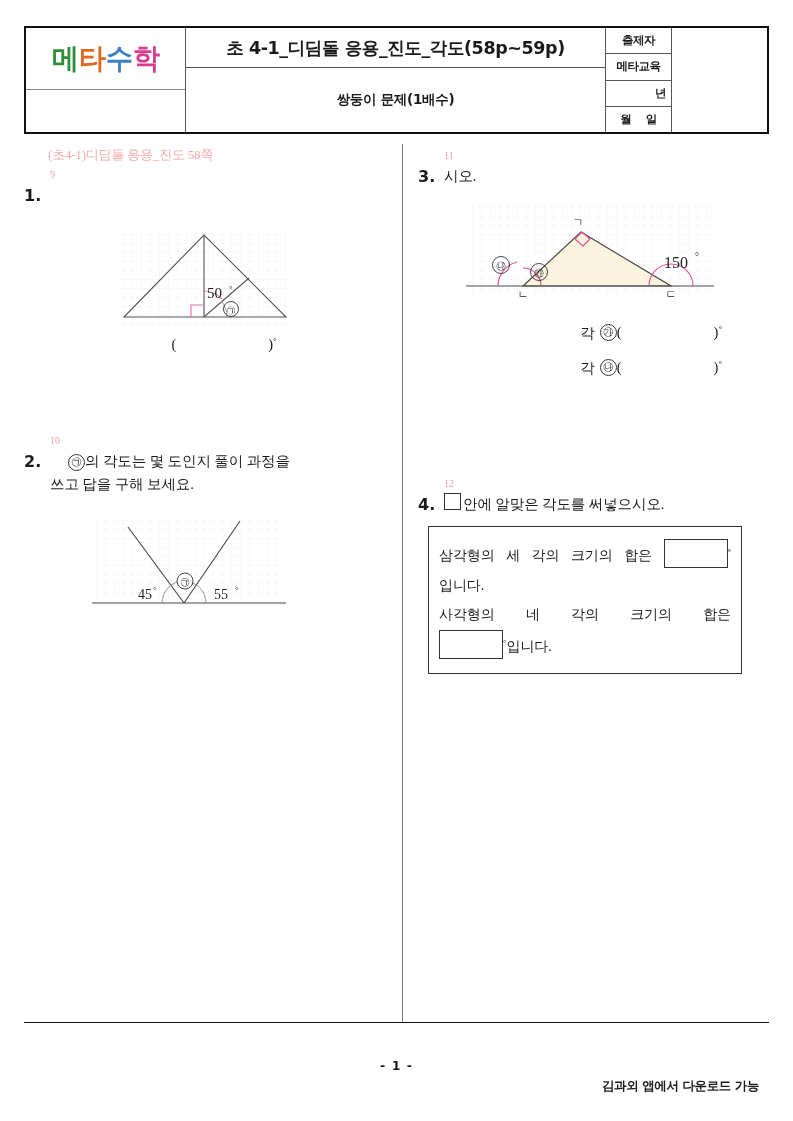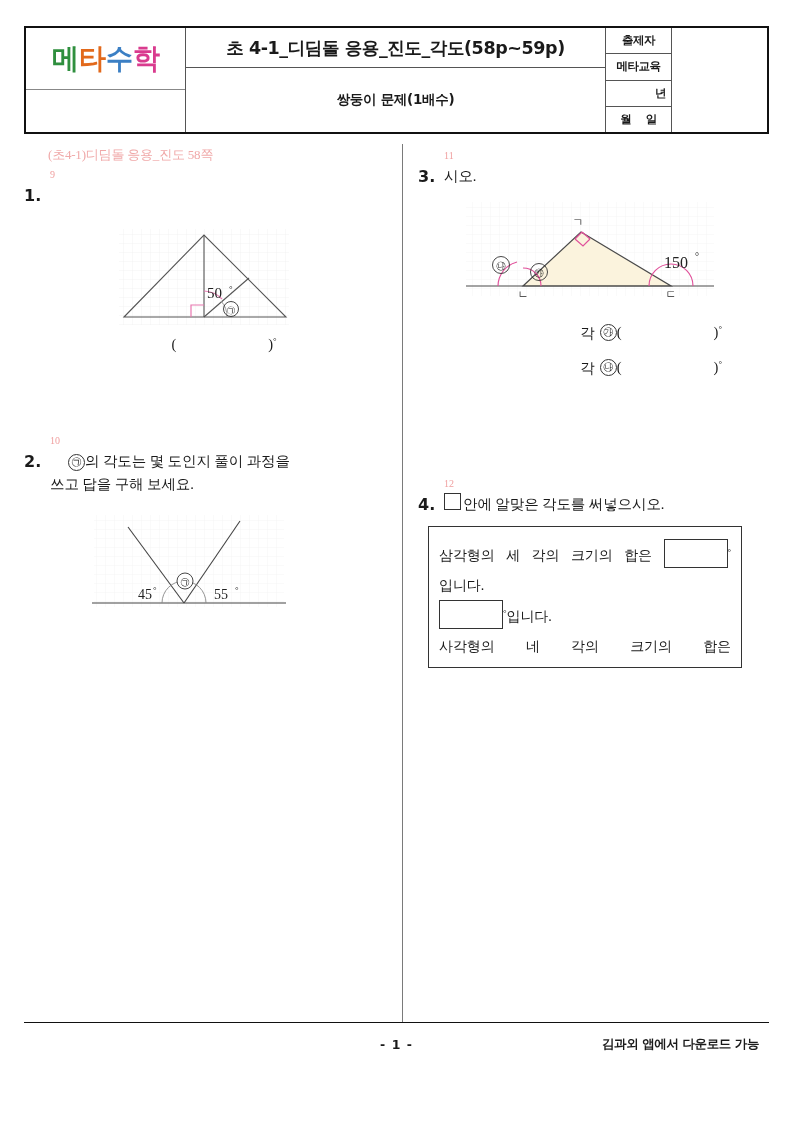--- a/index.html
+++ b/index.html
@@ -194,21 +194,21 @@
     margin-top: 16px;
   }
   .ans-row .lbl { margin-right: 5px; }
 
   
   .stmt-box {
     border: 1px solid #333;
     box-sizing: border-box;
     width: 314px;
     margin: 10px 0 0 10px;
-    padding: 12px 10px 6px 10px;
+    padding: 12px 10px 12px 10px;
     font-size: 14px;
     line-height: 2.1;
     position: relative;
   }
   .stmt-line {
     text-align: justify;
     text-align-last: justify;
     letter-spacing: -0.1px;
   }
   .stmt-line.plain { text-align-last: left; }
@@ -251,20 +251,21 @@
   .footer .pagenum {
     position: absolute;
     left: 0; right: 0;
     text-align: center;
     letter-spacing: 1px;
   }
   .footer .brand {
     margin-left: auto;
     letter-spacing: -0.4px;
     padding-right: 10px;
+    margin-top: 42px;
   }
 </style>
 </head>
 <body>
 
 <div class="header-table">
   <div class="hdr-logo-col">
     <div class="hdr-logo-cell">
       <div class="logo">
         <span class="logo-ch lg-1">메</span>
@@ -451,24 +452,24 @@
         <span class="small-sq"></span><span>안에 알맞은 각도를 써넣으시오.</span>
       </div>
     </div>
 
     <div class="stmt-box">
       <div class="stmt-line">
         <span>삼각형의  세  각의  크기의  합은</span>
         <span class="blank-box"></span><span class="deg-sup">°</span>
       </div>
       <div class="stmt-line plain">입니다.</div>
+      <div class="stmt-line">사각형의     네     각의     크기의     합은</div>
       <div class="stmt-line plain">
         <span class="blank-box"></span><span class="deg-sup">°</span><span>입니다.</span>
       </div>
-      <div class="stmt-line">사각형의     네     각의     크기의     합은</div>
     </div>
   </div>
 </div>
 
 <div class="footer-rule"></div>
 <div class="footer">
   <span class="pagenum">- 1 -</span>
   <span class="brand">김과외 앱에서 다운로드 가능</span>
 </div>
 

